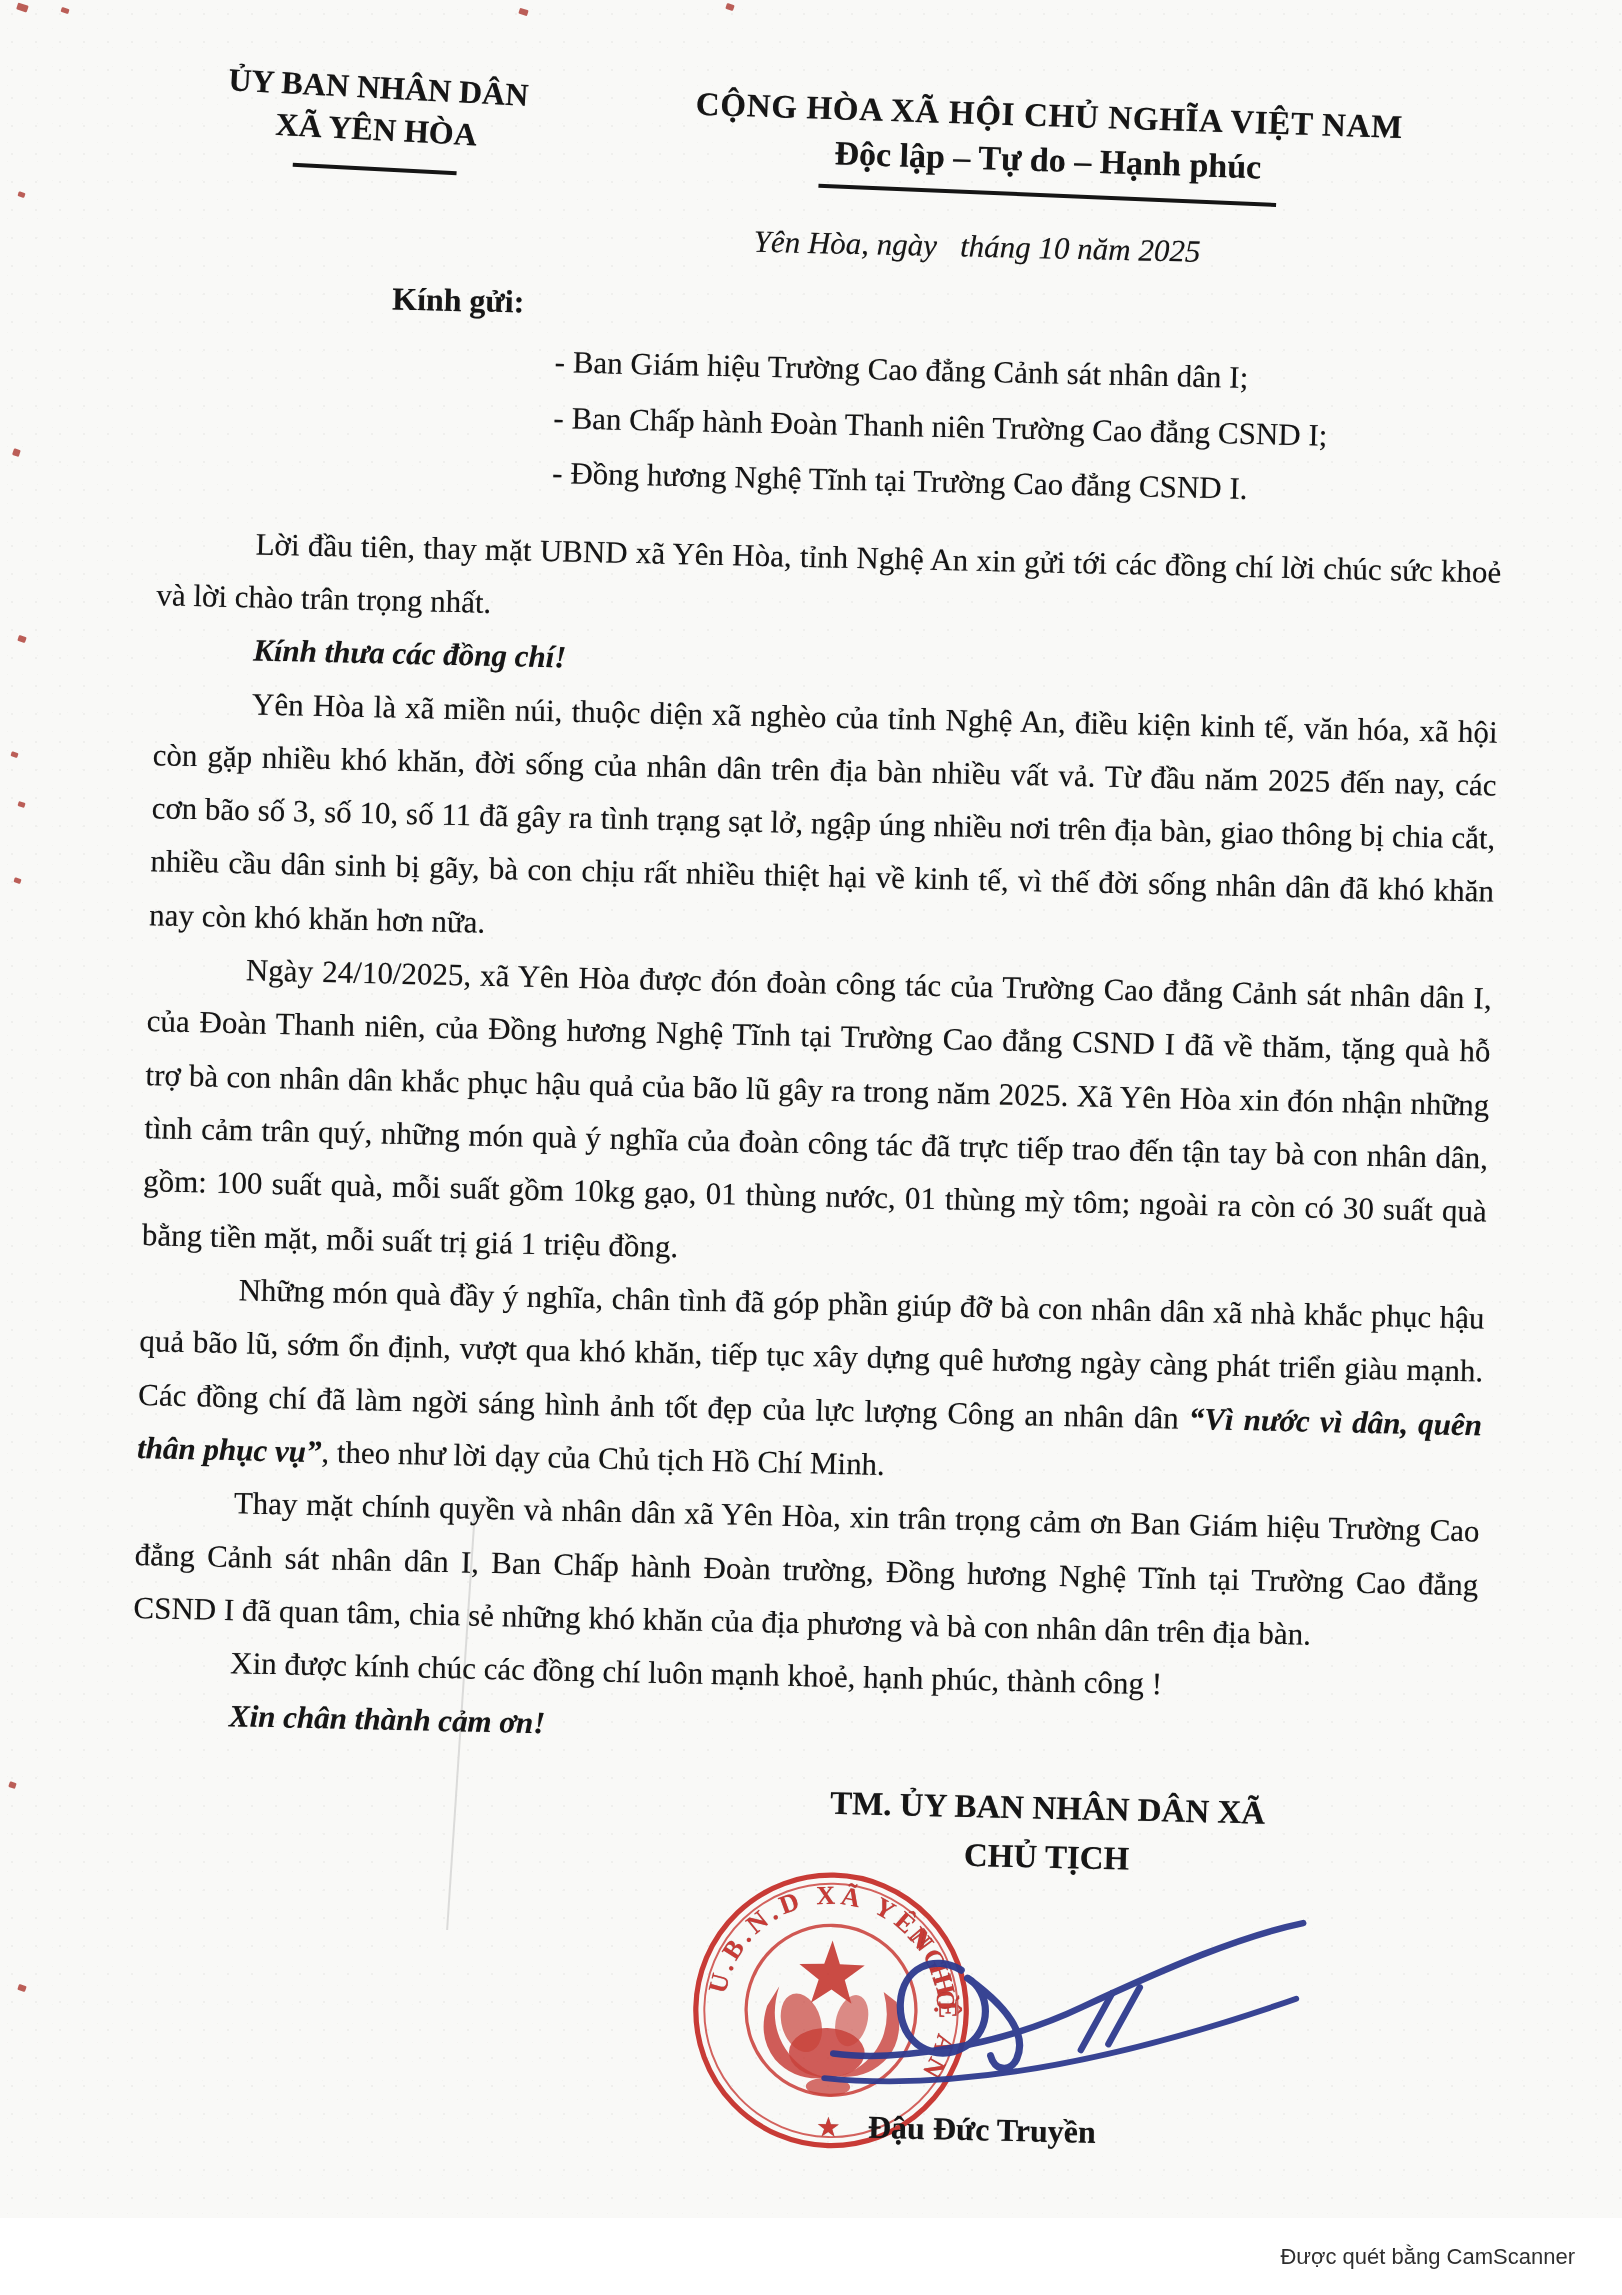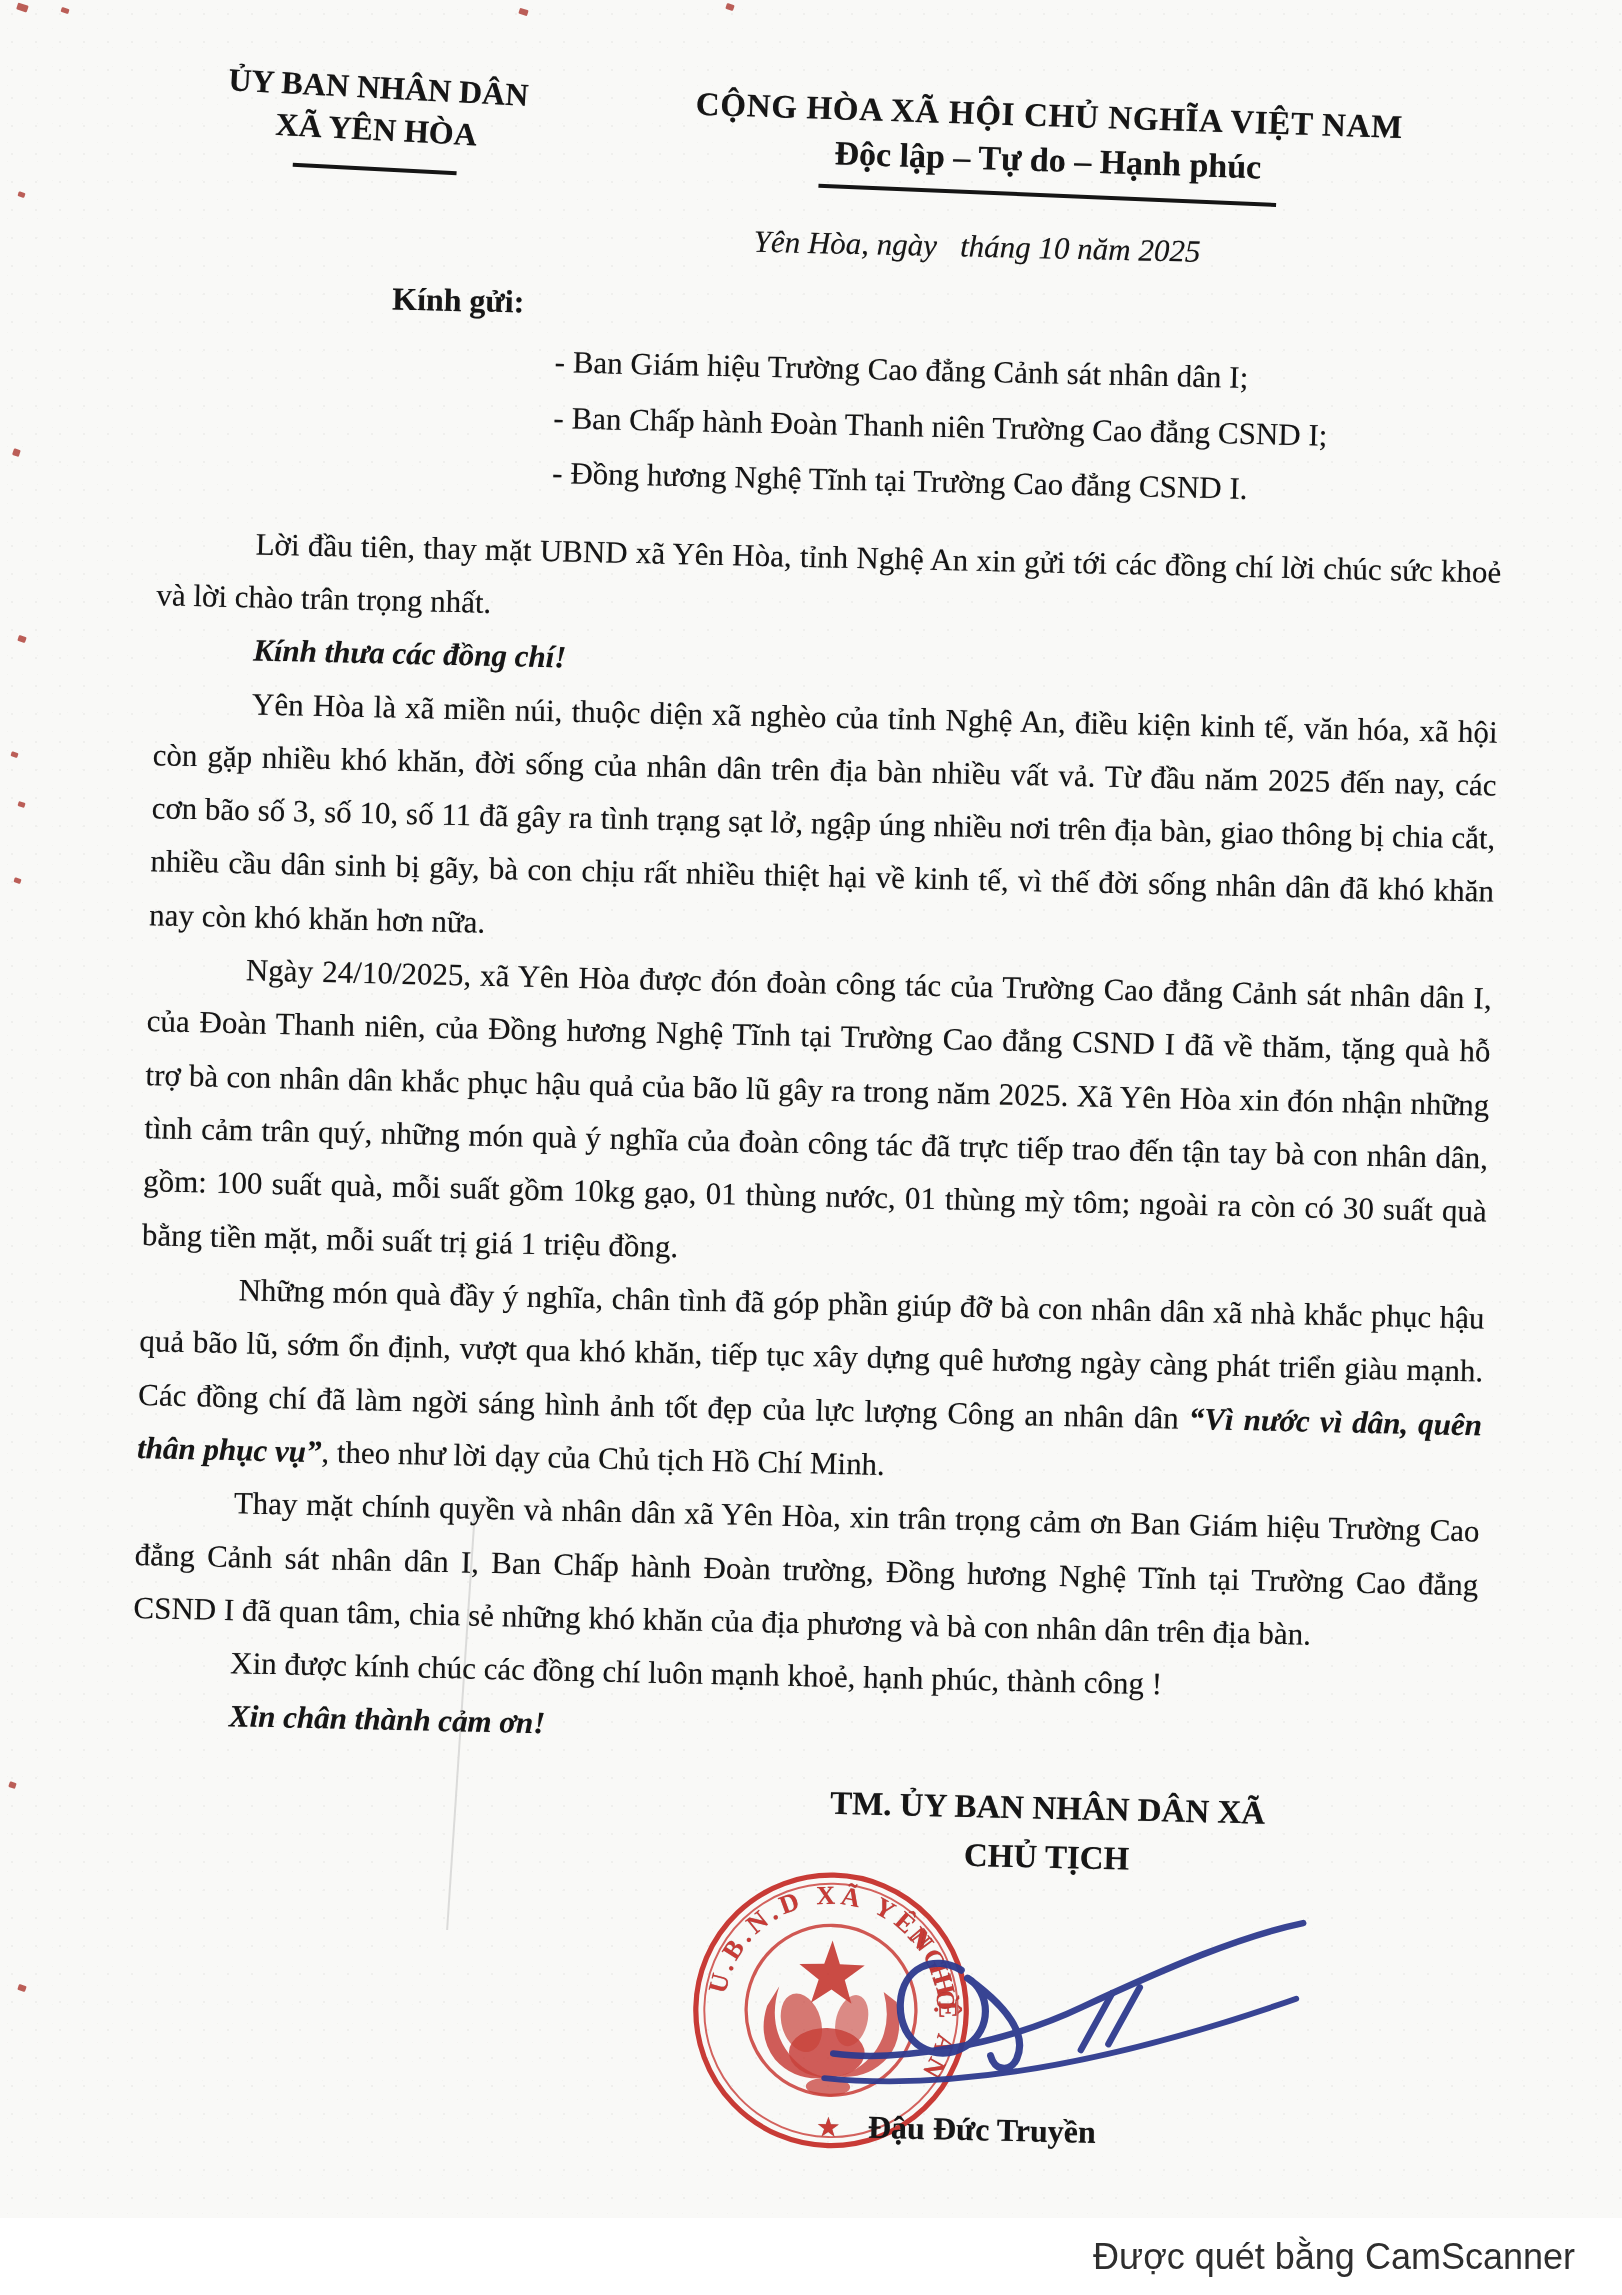--- a/index.html
+++ b/index.html
@@ -38,21 +38,21 @@
   .quote-italic{font-style:italic; font-weight:bold;}
   .closing-block{width:759px; margin:22px 46px 0 auto; text-align:center; font-weight:bold; font-size:33px; line-height:1.5;}
   .signer-name{position:absolute; left:772px; top:2093px; width:510px; text-align:center; font-weight:bold; font-size:32px;}
   .seal{position:absolute; left:723px; top:1842px; width:301px; height:307px; opacity:.92; mix-blend-mode:multiply;}
   .signature{position:absolute; left:847px; top:1874px; width:523px; height:222px; opacity:.95;}
   .crease{position:absolute; left:496px; top:1505px; width:2px; height:419px; background:rgba(40,40,40,.14); transform:rotate(2.5deg);}
   .speck{position:absolute; background:#a62a22; opacity:.75; border-radius:1.3px; transform:rotate(18deg);}
   .camstrip{
     position:absolute; left:0; bottom:0; width:100%; height:77px; background:#ffffff;
     display:flex; align-items:center; justify-content:flex-end; padding-right:47px; box-sizing:border-box;
-    font-family:"Liberation Sans","DejaVu Sans",sans-serif; font-size:36px; color:#2e2e2e;
+    font-family:"Liberation Sans","DejaVu Sans",sans-serif; font-size:22px; color:#2e2e2e;
   }
 </style>
 </head>
 <body>
 
 <div class="page">
 
   <div class="letter">
 
     <div class="letterhead">

